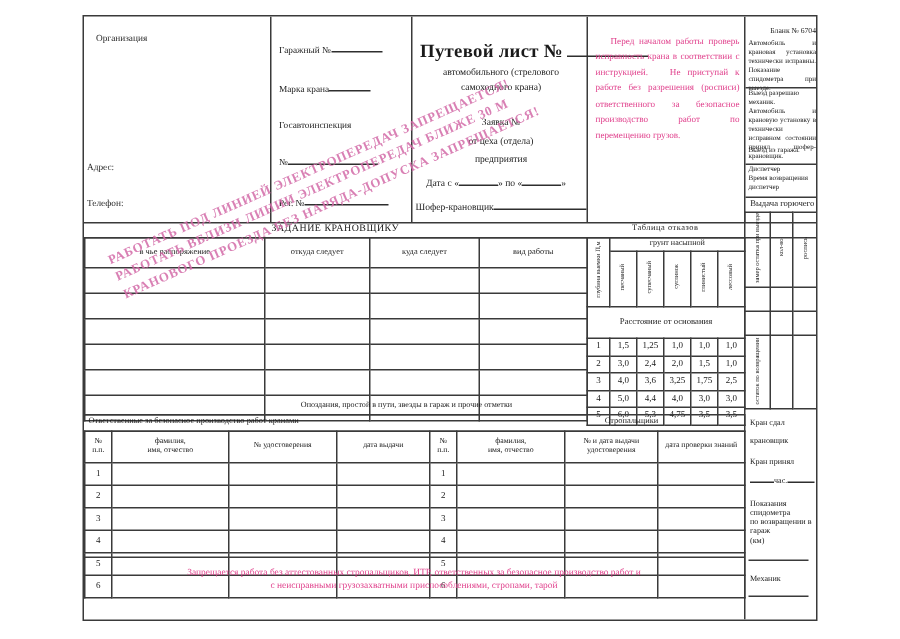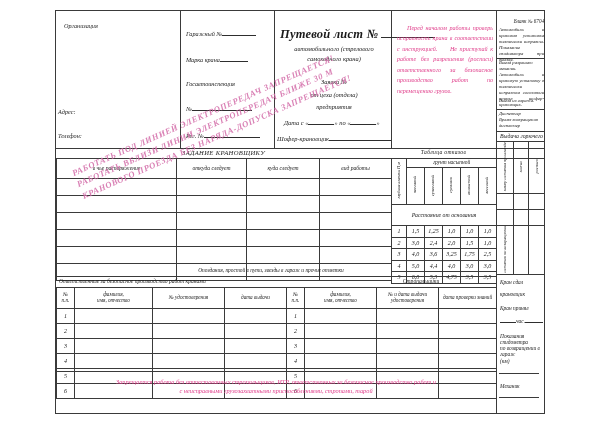--- a/index.html
+++ b/index.html
@@ -13,21 +13,20 @@
     font-family: "Liberation Serif", "DejaVu Serif", serif;
     color: #1a1a1a;
     overflow: hidden;
   }
 
   #sheet {
     position: relative;
     width: 600px;
     height: 426px;
     background: #ffffff;
-    font-style: italic;
   }
 
   
   #form {
     position: absolute;
     left: 55px;
     top: 10px;
     width: 490px;
     height: 404px;
     border: 1px solid #3a3a3a;

